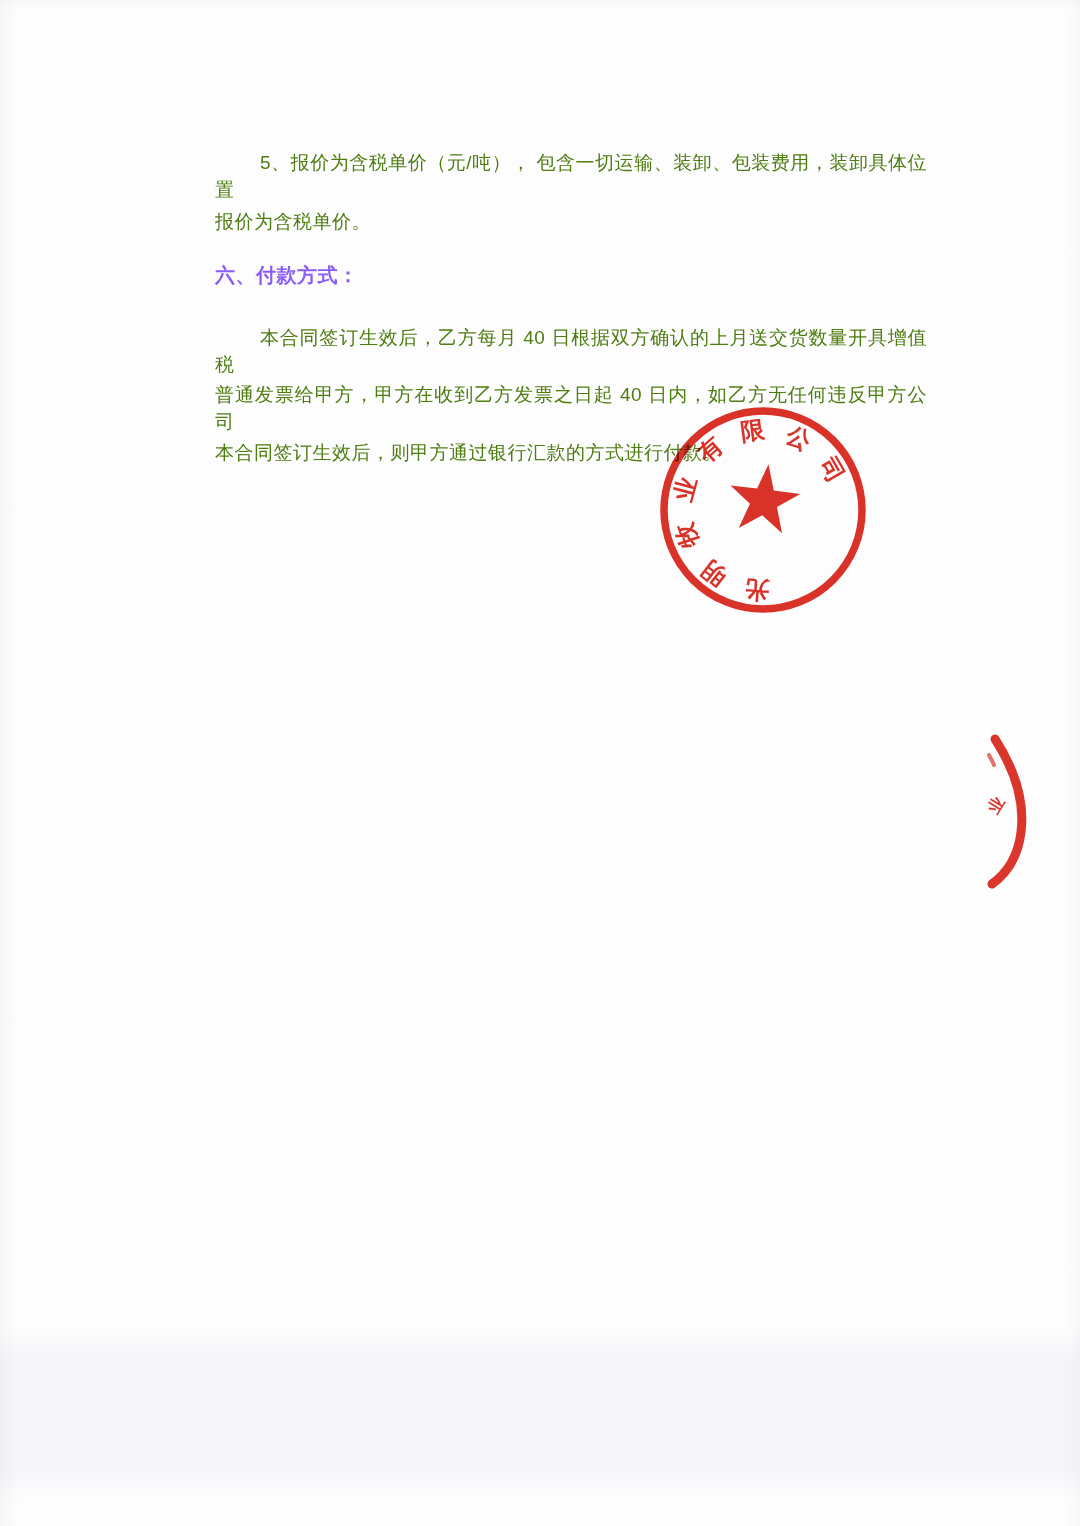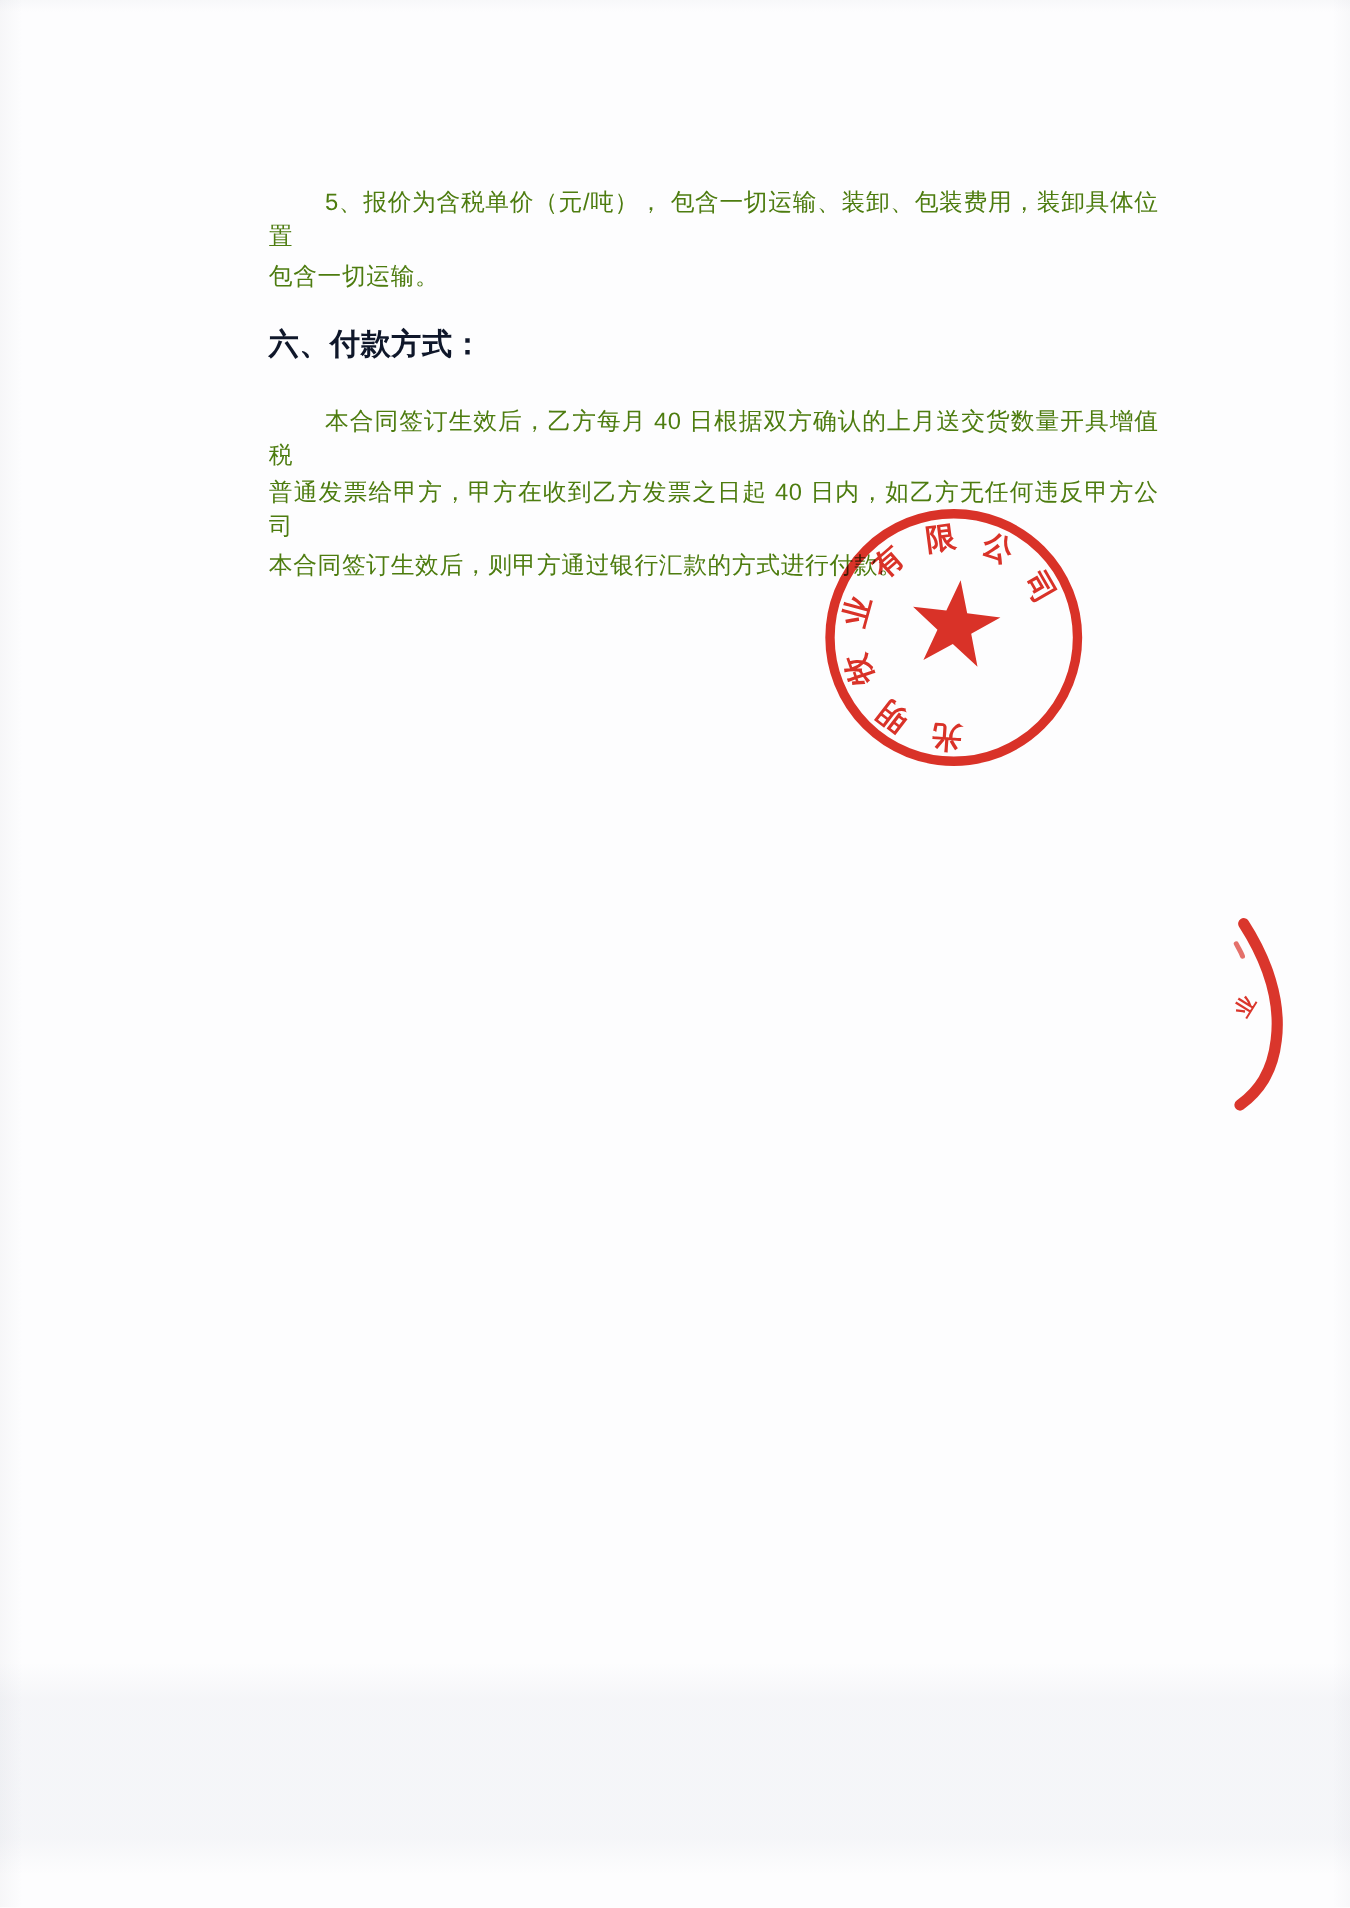--- a/index.html
+++ b/index.html
@@ -18,21 +18,21 @@
       linear-gradient(180deg,rgba(0,0,0,0) 1330px,rgba(176,182,200,0.10) 1360px,rgba(176,182,200,0.10) 1470px,rgba(0,0,0,0) 1500px);
   }
   .line{
     position:absolute;left:215px;width:712px;
     font-size:19px;line-height:27px;color:#4d7c0f;
     letter-spacing:0.5px;
     white-space:normal;
   }
   .fill{ text-align:justify; text-align-last:justify; }
   .indent2{ text-indent:45px; }
-  .heading{ font-weight:bold; font-size:24px; color:#0f172a; }
+  .heading{ font-weight:bold; font-size:20px; color:#8b5cf6; }
 
   
   .stamp{
     position:absolute;left:655px;top:402px;width:216px;height:216px;
     mix-blend-mode:multiply;opacity:0.94;
   }
   .stamp svg{position:absolute;left:0;top:0;}
   .stamp-char{
     position:absolute;left:50%;top:50%;
     font-size:24px;font-weight:bold;color:#d9251a;
@@ -52,21 +52,21 @@
 </style>
 </head>
 <body>
 
 <div class="scan-layer"></div>
 
 <div>
 
   <div class="line fill indent2" style="top:149px">5、报价为含税单价（元/吨）， 包含一切运输、装卸、包装费用，装卸具体位置</div>
 
-  <div class="line" style="top:208px">包含一切运输。</div>
+  <div class="line" style="top:208px">报价为含税单价。</div>
 
   <div class="line heading" style="top:262px">六、付款方式：</div>
 
   <div class="line fill indent2" style="top:324px">本合同签订生效后，乙方每月 40 日根据双方确认的上月送交货数量开具增值税</div>
 
   <div class="line fill" style="top:381px">普通发票给甲方，甲方在收到乙方发票之日起 40 日内，如乙方无任何违反甲方公司</div>
 
   <div class="line" style="top:439px">本合同签订生效后，则甲方通过银行汇款的方式进行付款。</div>
 
   <div class="stamp">

